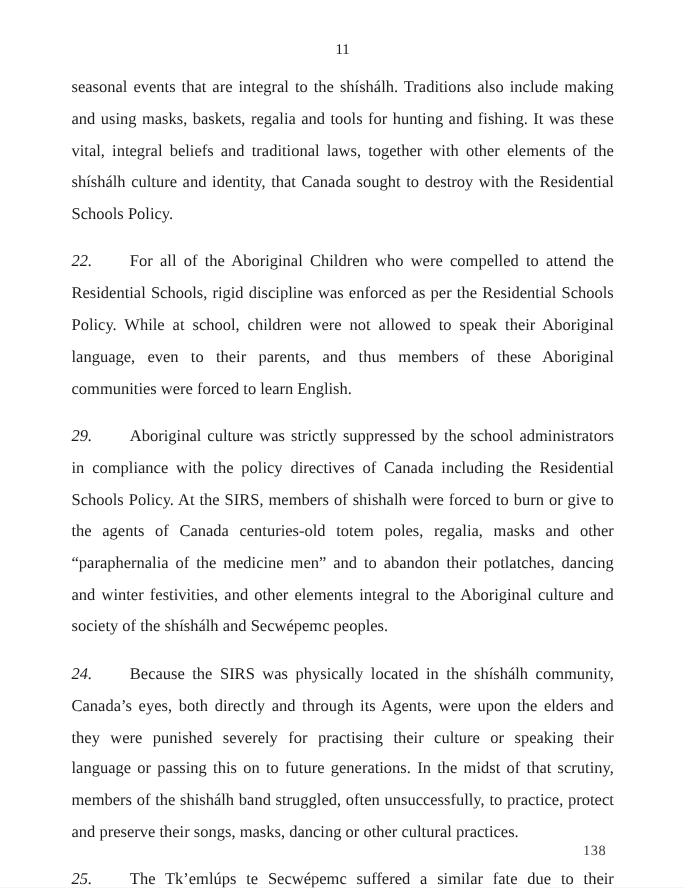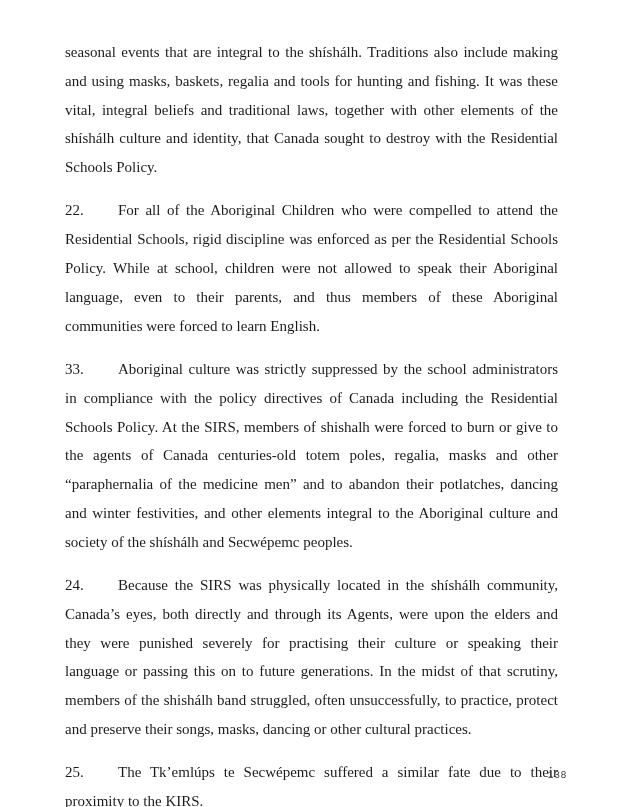--- a/index.html
+++ b/index.html
@@ -33,56 +33,58 @@
   }
   p.numbered {
     position: relative;
     text-indent: 53px;
   }
   p.numbered .pnum {
     position: absolute;
     left: 0;
     top: 0;
     text-indent: 0;
+    font-style: italic;
   }
   .section-heading {
     font-size: 13.5px;
     line-height: 28.8px;
     font-weight: bold;
     font-style: italic;
     margin: 0 0 14.5px 0;
   }
   .bates-stamp {
     position: absolute;
-    right: 56px;
+    right: 72px;
     bottom: 26px;
-    font-family: Liberation Mono, monospace;
-    font-size: 10px;
+    font-family: Liberation Serif, serif;
+    font-size: 13px;
     color: #3d3d3d;
     letter-spacing: 0.5px;
   }
 </style>
 </head>
 <body>
 
 <div class="page">
 
+  <div class="page-num-top">11</div>
 
   <div class="body-text">
 
     <p>seasonal events that are integral to the shíshálh.  Traditions also include making and using masks, baskets, regalia and tools for hunting and fishing.  It was these vital, integral beliefs and traditional laws, together with other elements of the shíshálh culture and identity, that Canada sought to destroy with the Residential Schools Policy.</p>
 
 
     <p class="numbered">
       <span class="pnum">22.</span>
       <span>For all of the Aboriginal Children who were compelled to attend the Residential Schools, rigid discipline was enforced as per the Residential Schools Policy.  While at school, children were not allowed to speak their Aboriginal language, even to their parents, and thus members of these Aboriginal communities were forced to learn English.</span>
     </p>
 
     <p class="numbered">
-      <span class="pnum">33.</span>
+      <span class="pnum">29.</span>
       <span>Aboriginal culture was strictly suppressed by the school administrators in compliance with the policy directives of Canada including the Residential Schools Policy.  At the SIRS, members of shishalh were forced to burn or give to the agents of Canada centuries-old totem poles, regalia, masks and other “paraphernalia of the medicine men” and to abandon their potlatches, dancing and winter festivities, and other elements integral to the Aboriginal culture and society of the shíshálh and Secwépemc peoples.</span>
     </p>
 
     <p class="numbered">
       <span class="pnum">24.</span>
       <span>Because the SIRS was physically located in the shíshálh community, Canada’s eyes, both directly and through its Agents, were upon the elders and they were punished severely for practising their culture or speaking their language or passing this on to future generations.  In the midst of that scrutiny, members of the shishálh band struggled, often unsuccessfully, to practice, protect and preserve their songs, masks, dancing or other cultural practices.</span>
     </p>
 
     <p class="numbered">
       <span class="pnum">25.</span>

